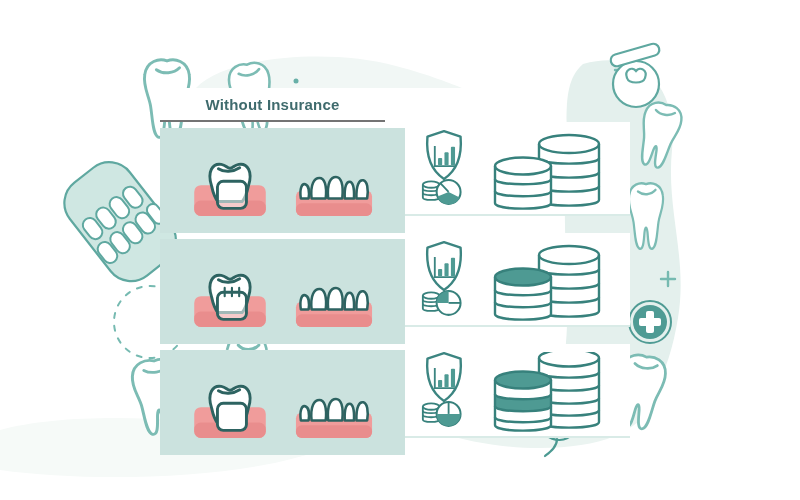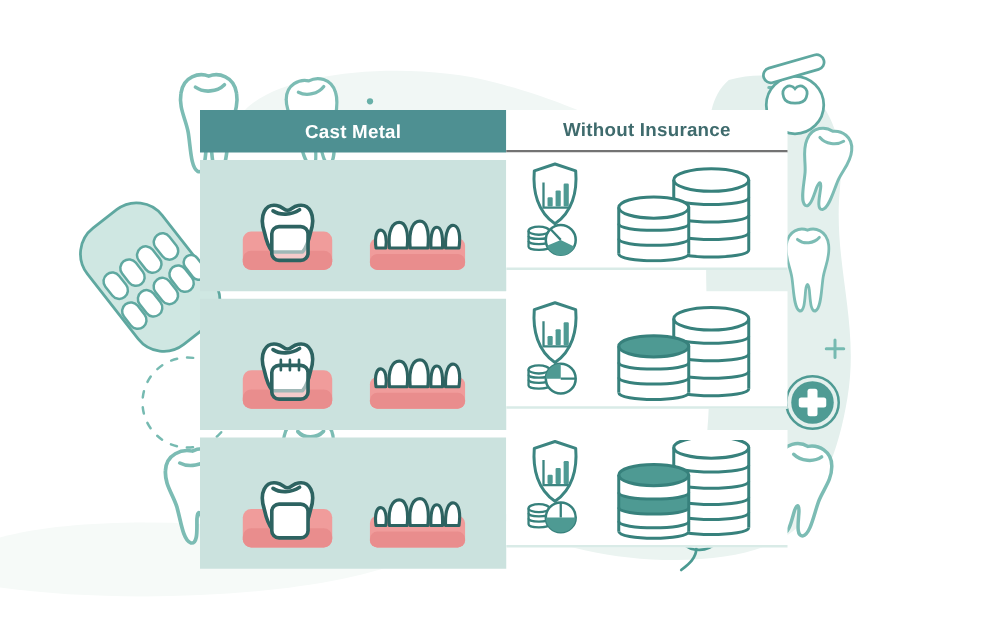--- a/index.html
+++ b/index.html
@@ -122,23 +122,20 @@
         <rect x="12" y="2" width="14" height="23" rx="7"></rect>
         <rect x="27" y="2" width="12" height="22" rx="6"></rect>
       </g>
     </g>
 
     <circle cx="150" cy="322" r="36" fill="none" stroke="#76bab1" stroke-width="2" stroke-dasharray="5 8" stroke-linecap="round"></circle>
   </svg>
 
   <div class="ptable">
     <div class="thead">
-      <div class="th-left">
-        <span>Cast Metal</span>
-      </div>
       <div class="th-right">
         <span>Without Insurance</span>
       </div>
     </div>
 
     <div class="trow" aria-label="Cast metal crown on molar and teeth row; cost indicator: small pie segment, two coin stacks (3 and 4 coins), no filled coins">
       <div class="cell-left">
         <svg class="ico-crown" viewBox="0 0 78 60">
           <rect x="2" y="26" width="74" height="32" rx="7" fill="#f09c9b"></rect>
           <rect x="2" y="42" width="74" height="16" rx="7" fill="#e98d8d"></rect>

